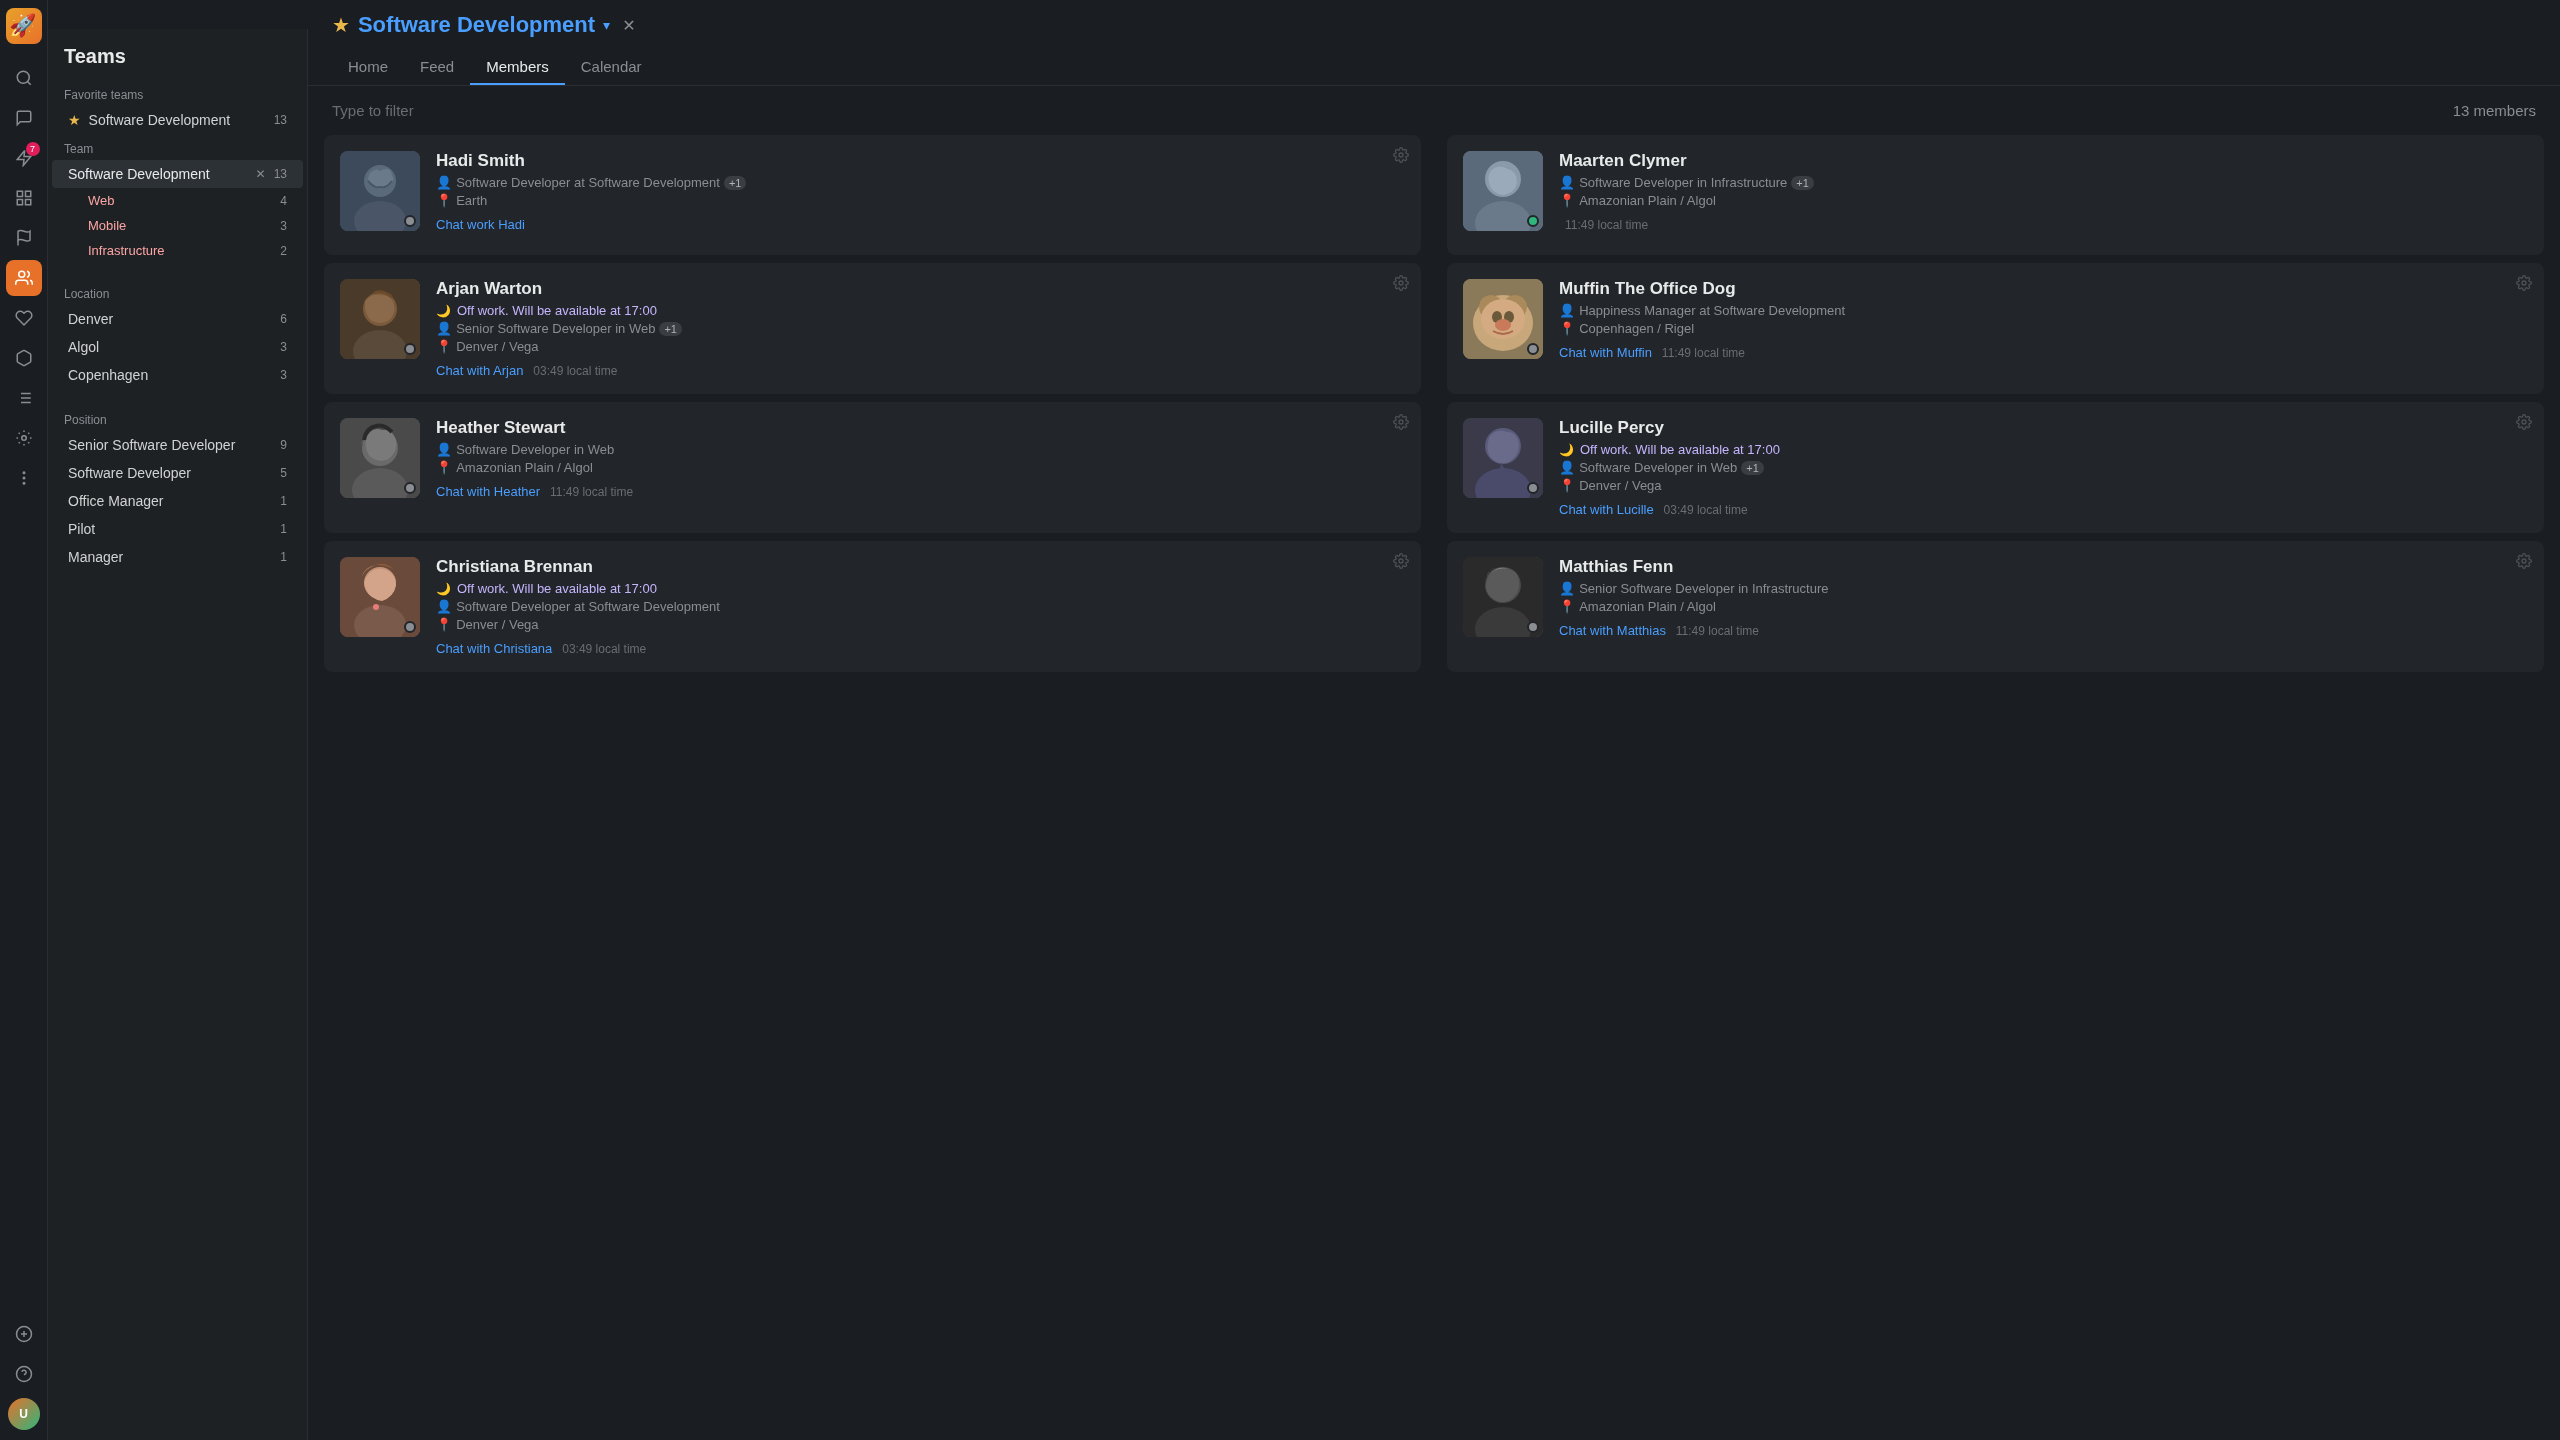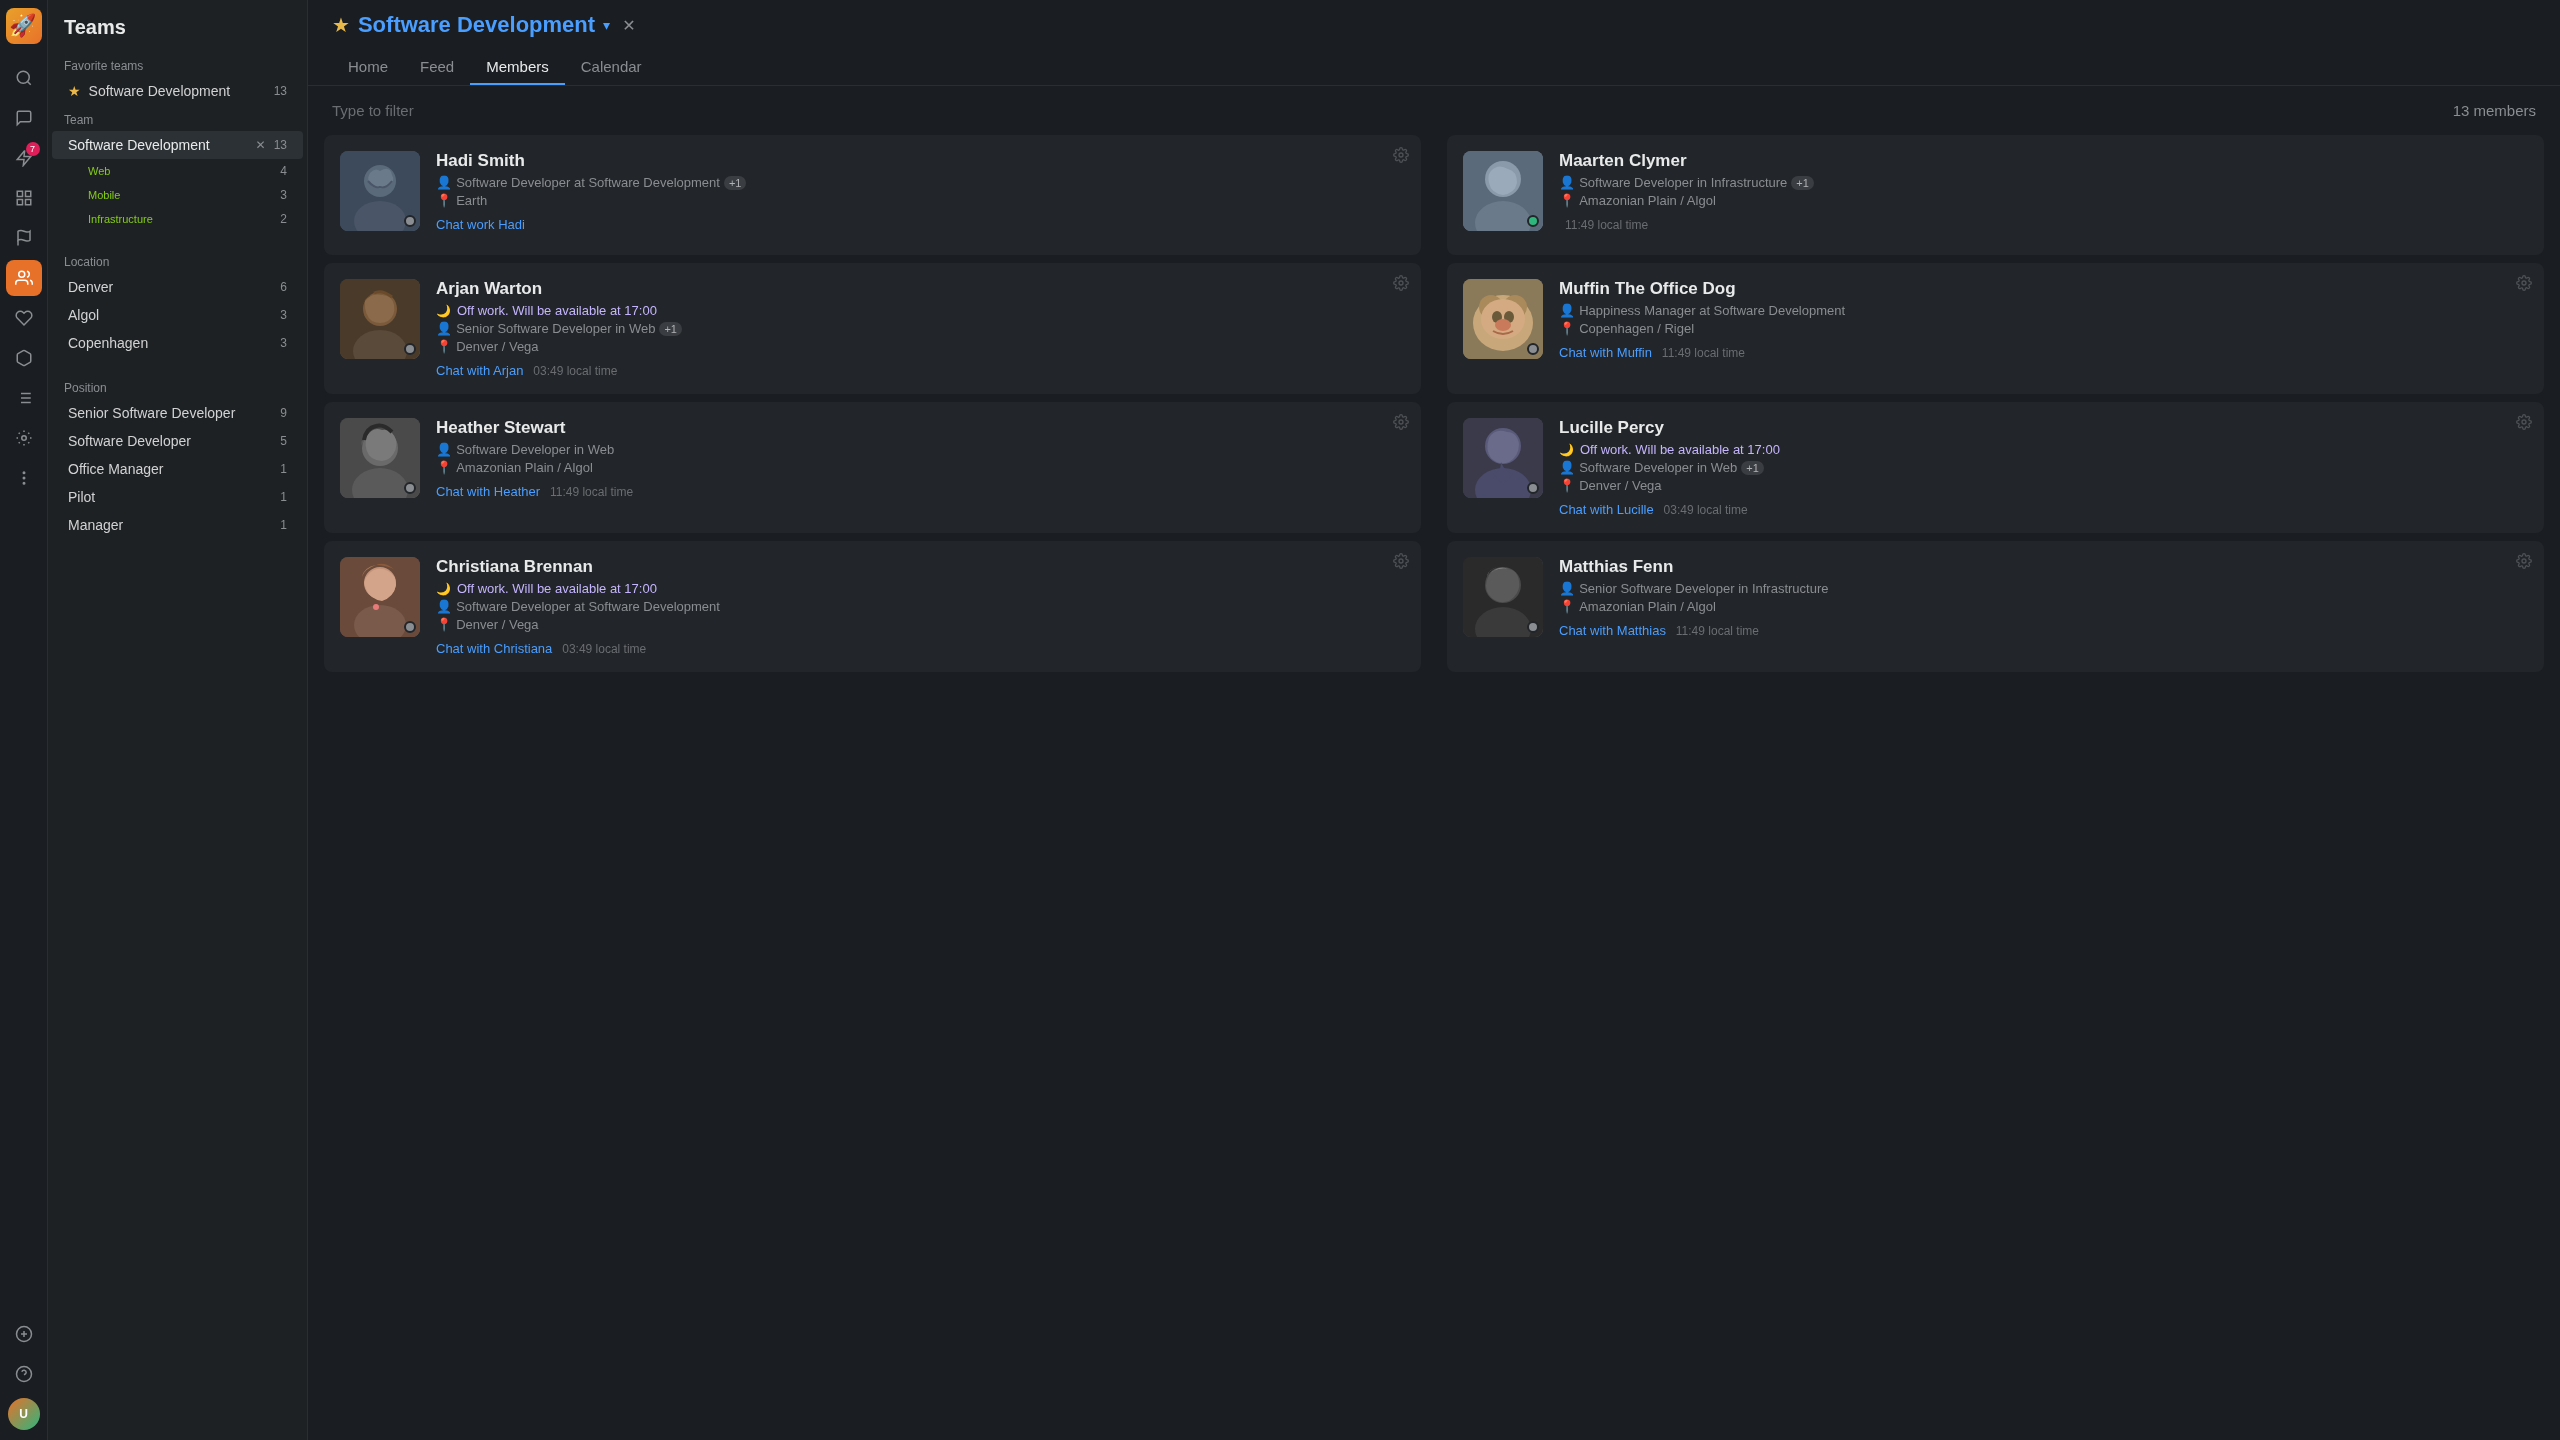--- a/index.html
+++ b/index.html
@@ -79,20 +79,21 @@
 
     
     .sidebar {
       width: 260px;
       background: #1e2124;
       display: flex;
       flex-direction: column;
       flex-shrink: 0;
       overflow-y: auto;
       border-right: 1px solid #2a2d31;
+      margin-top: 29px;
     }
     .sidebar-title {
       font-size: 20px;
       font-weight: 700;
       color: #e8eaea;
       padding: 16px 16px 12px;
     }
     .sidebar-section-label {
       font-size: 12px;
       color: #8a8d91;
@@ -111,21 +112,21 @@
     .sidebar-item .item-name { flex: 1; color: #d1d2d3; font-size: 14px; }
     .sidebar-item .count { color: #8a8d91; font-size: 12px; }
     .sidebar-sub-item {
       display: flex;
       align-items: center;
       padding: 5px 16px 5px 36px;
       cursor: pointer;
       margin: 0 4px;
       border-radius: 4px;
     }
-    .sidebar-sub-item .item-name { flex: 1; color: #84cc16; font-size: 11px; }
+    .sidebar-sub-item .item-name { flex: 1; color: #fca5a5; font-size: 13px; }
     .sidebar-sub-item .count { color: #8a8d91; font-size: 12px; }
     .sidebar-active-item {
       display: flex;
       align-items: center;
       padding: 6px 16px;
       background: #2c3136;
       cursor: pointer;
       border-radius: 4px;
       margin: 0 4px;
     }

